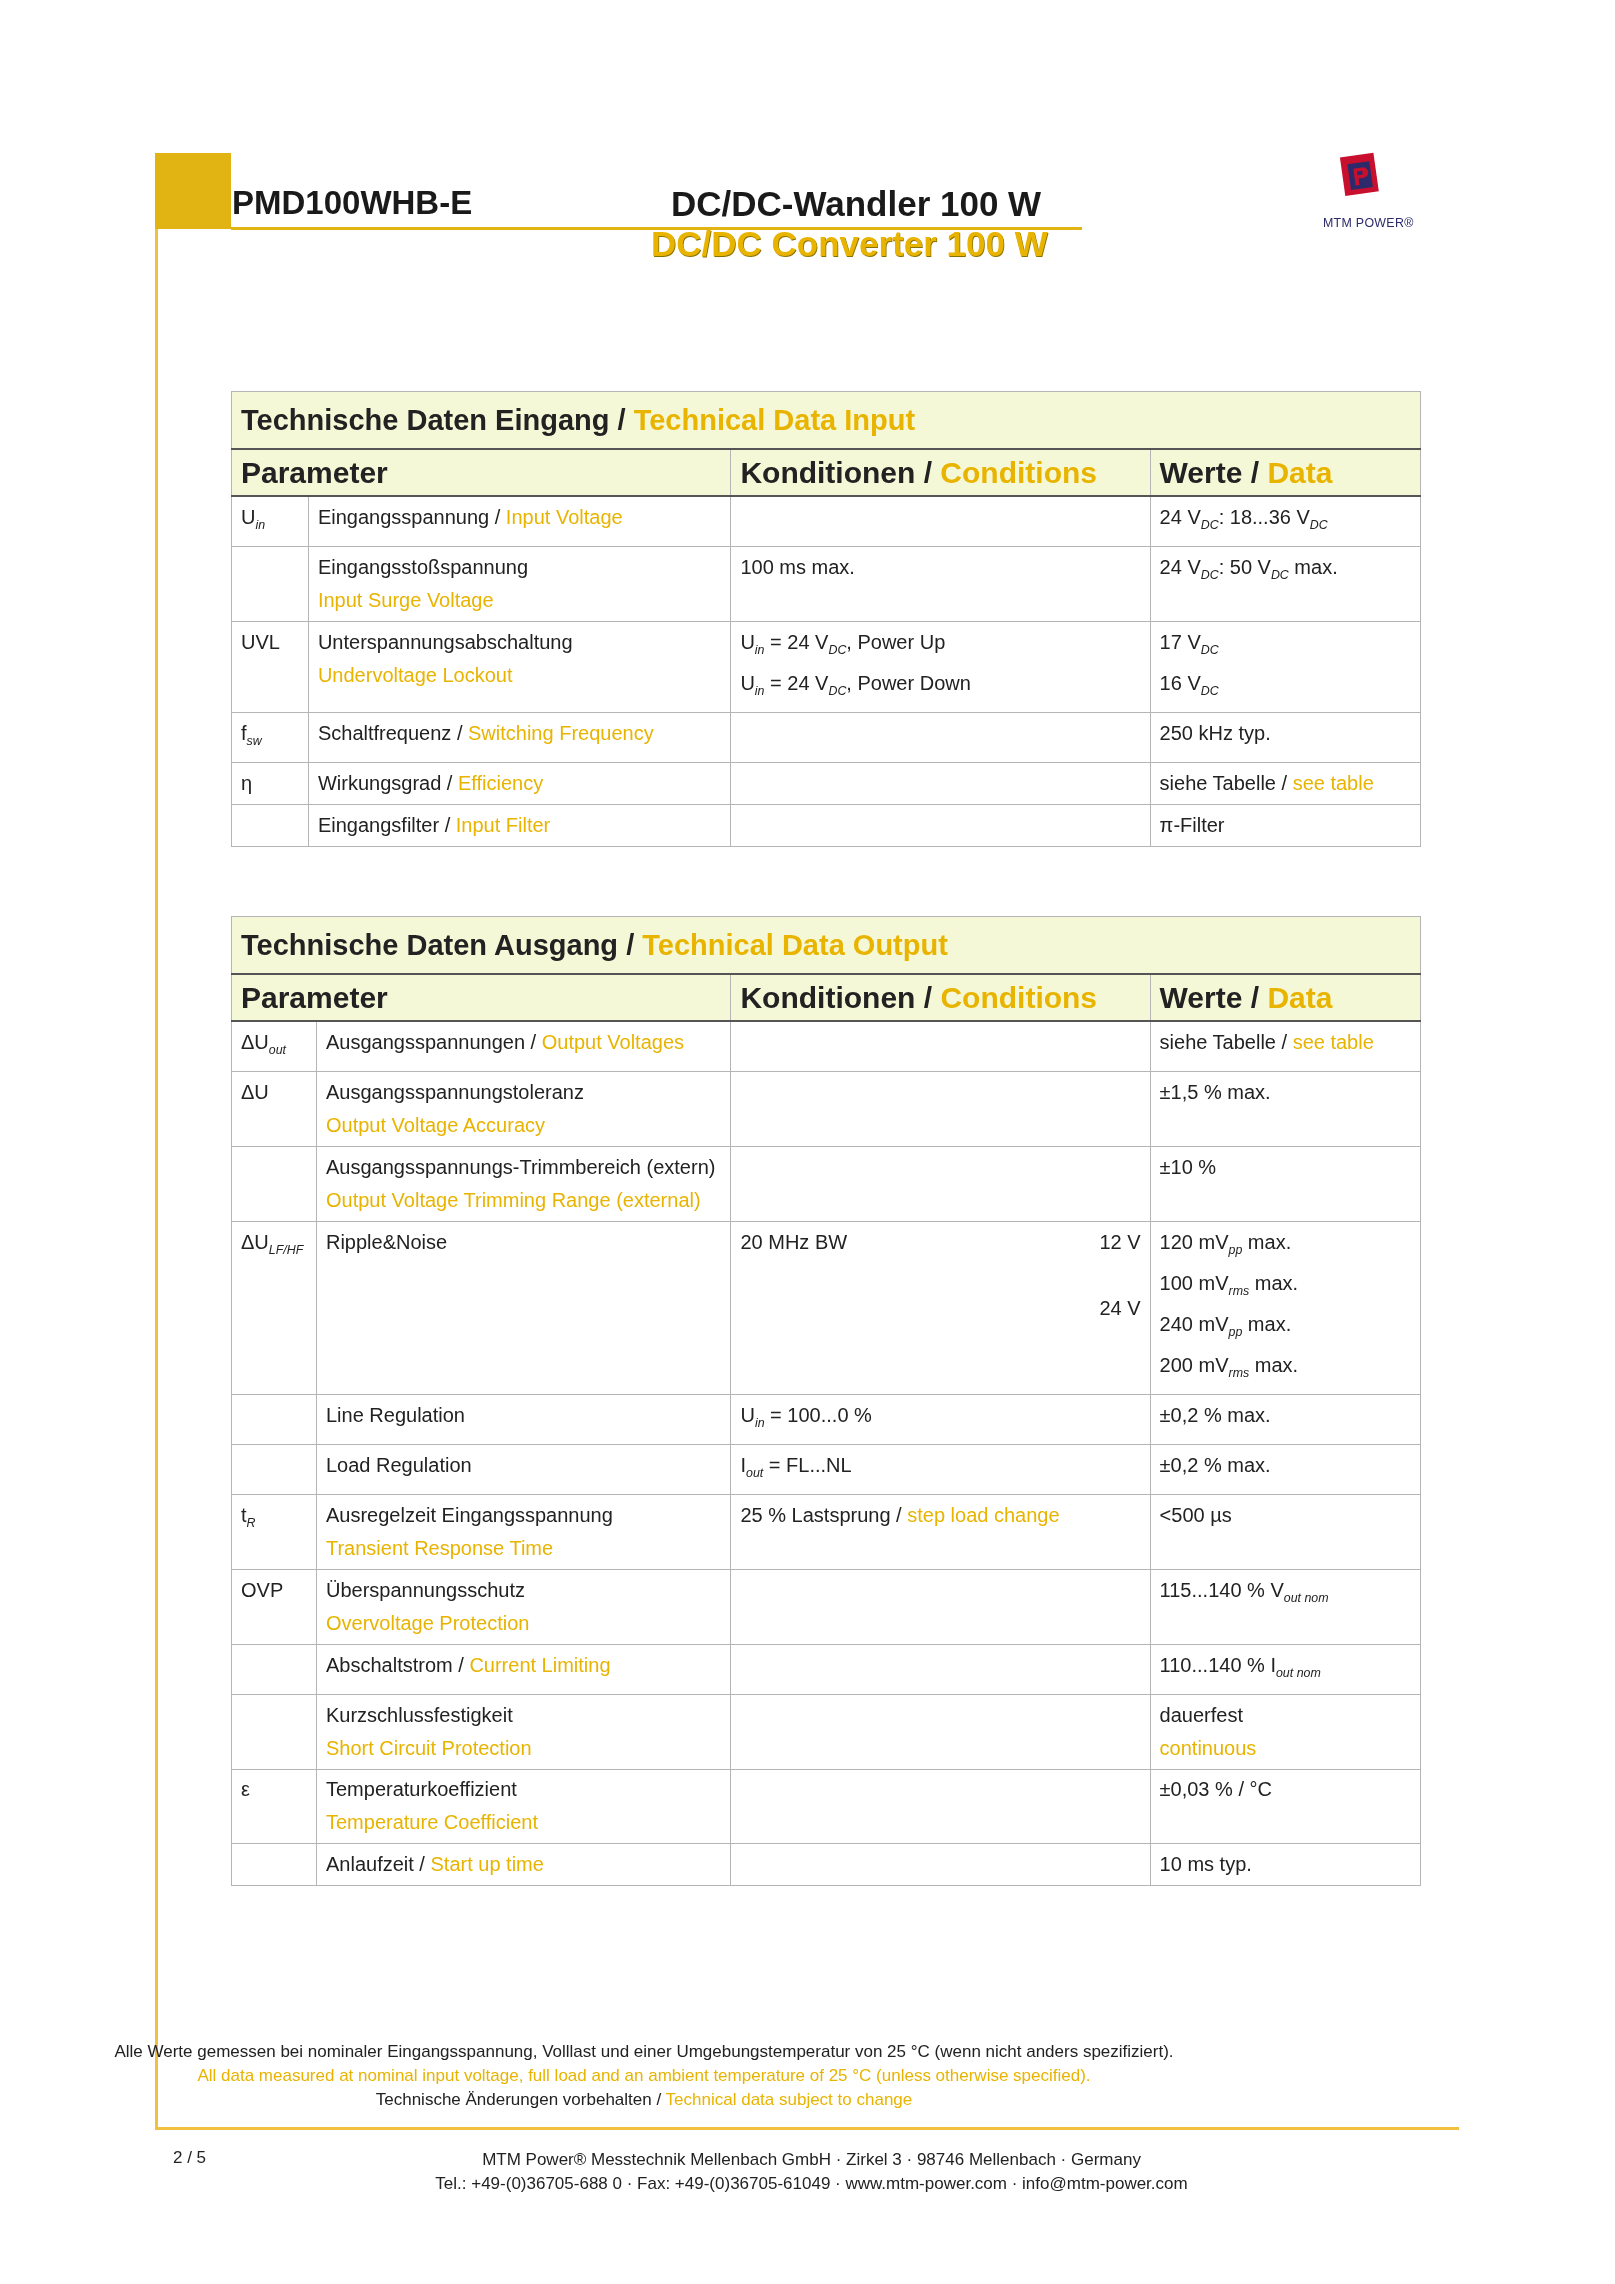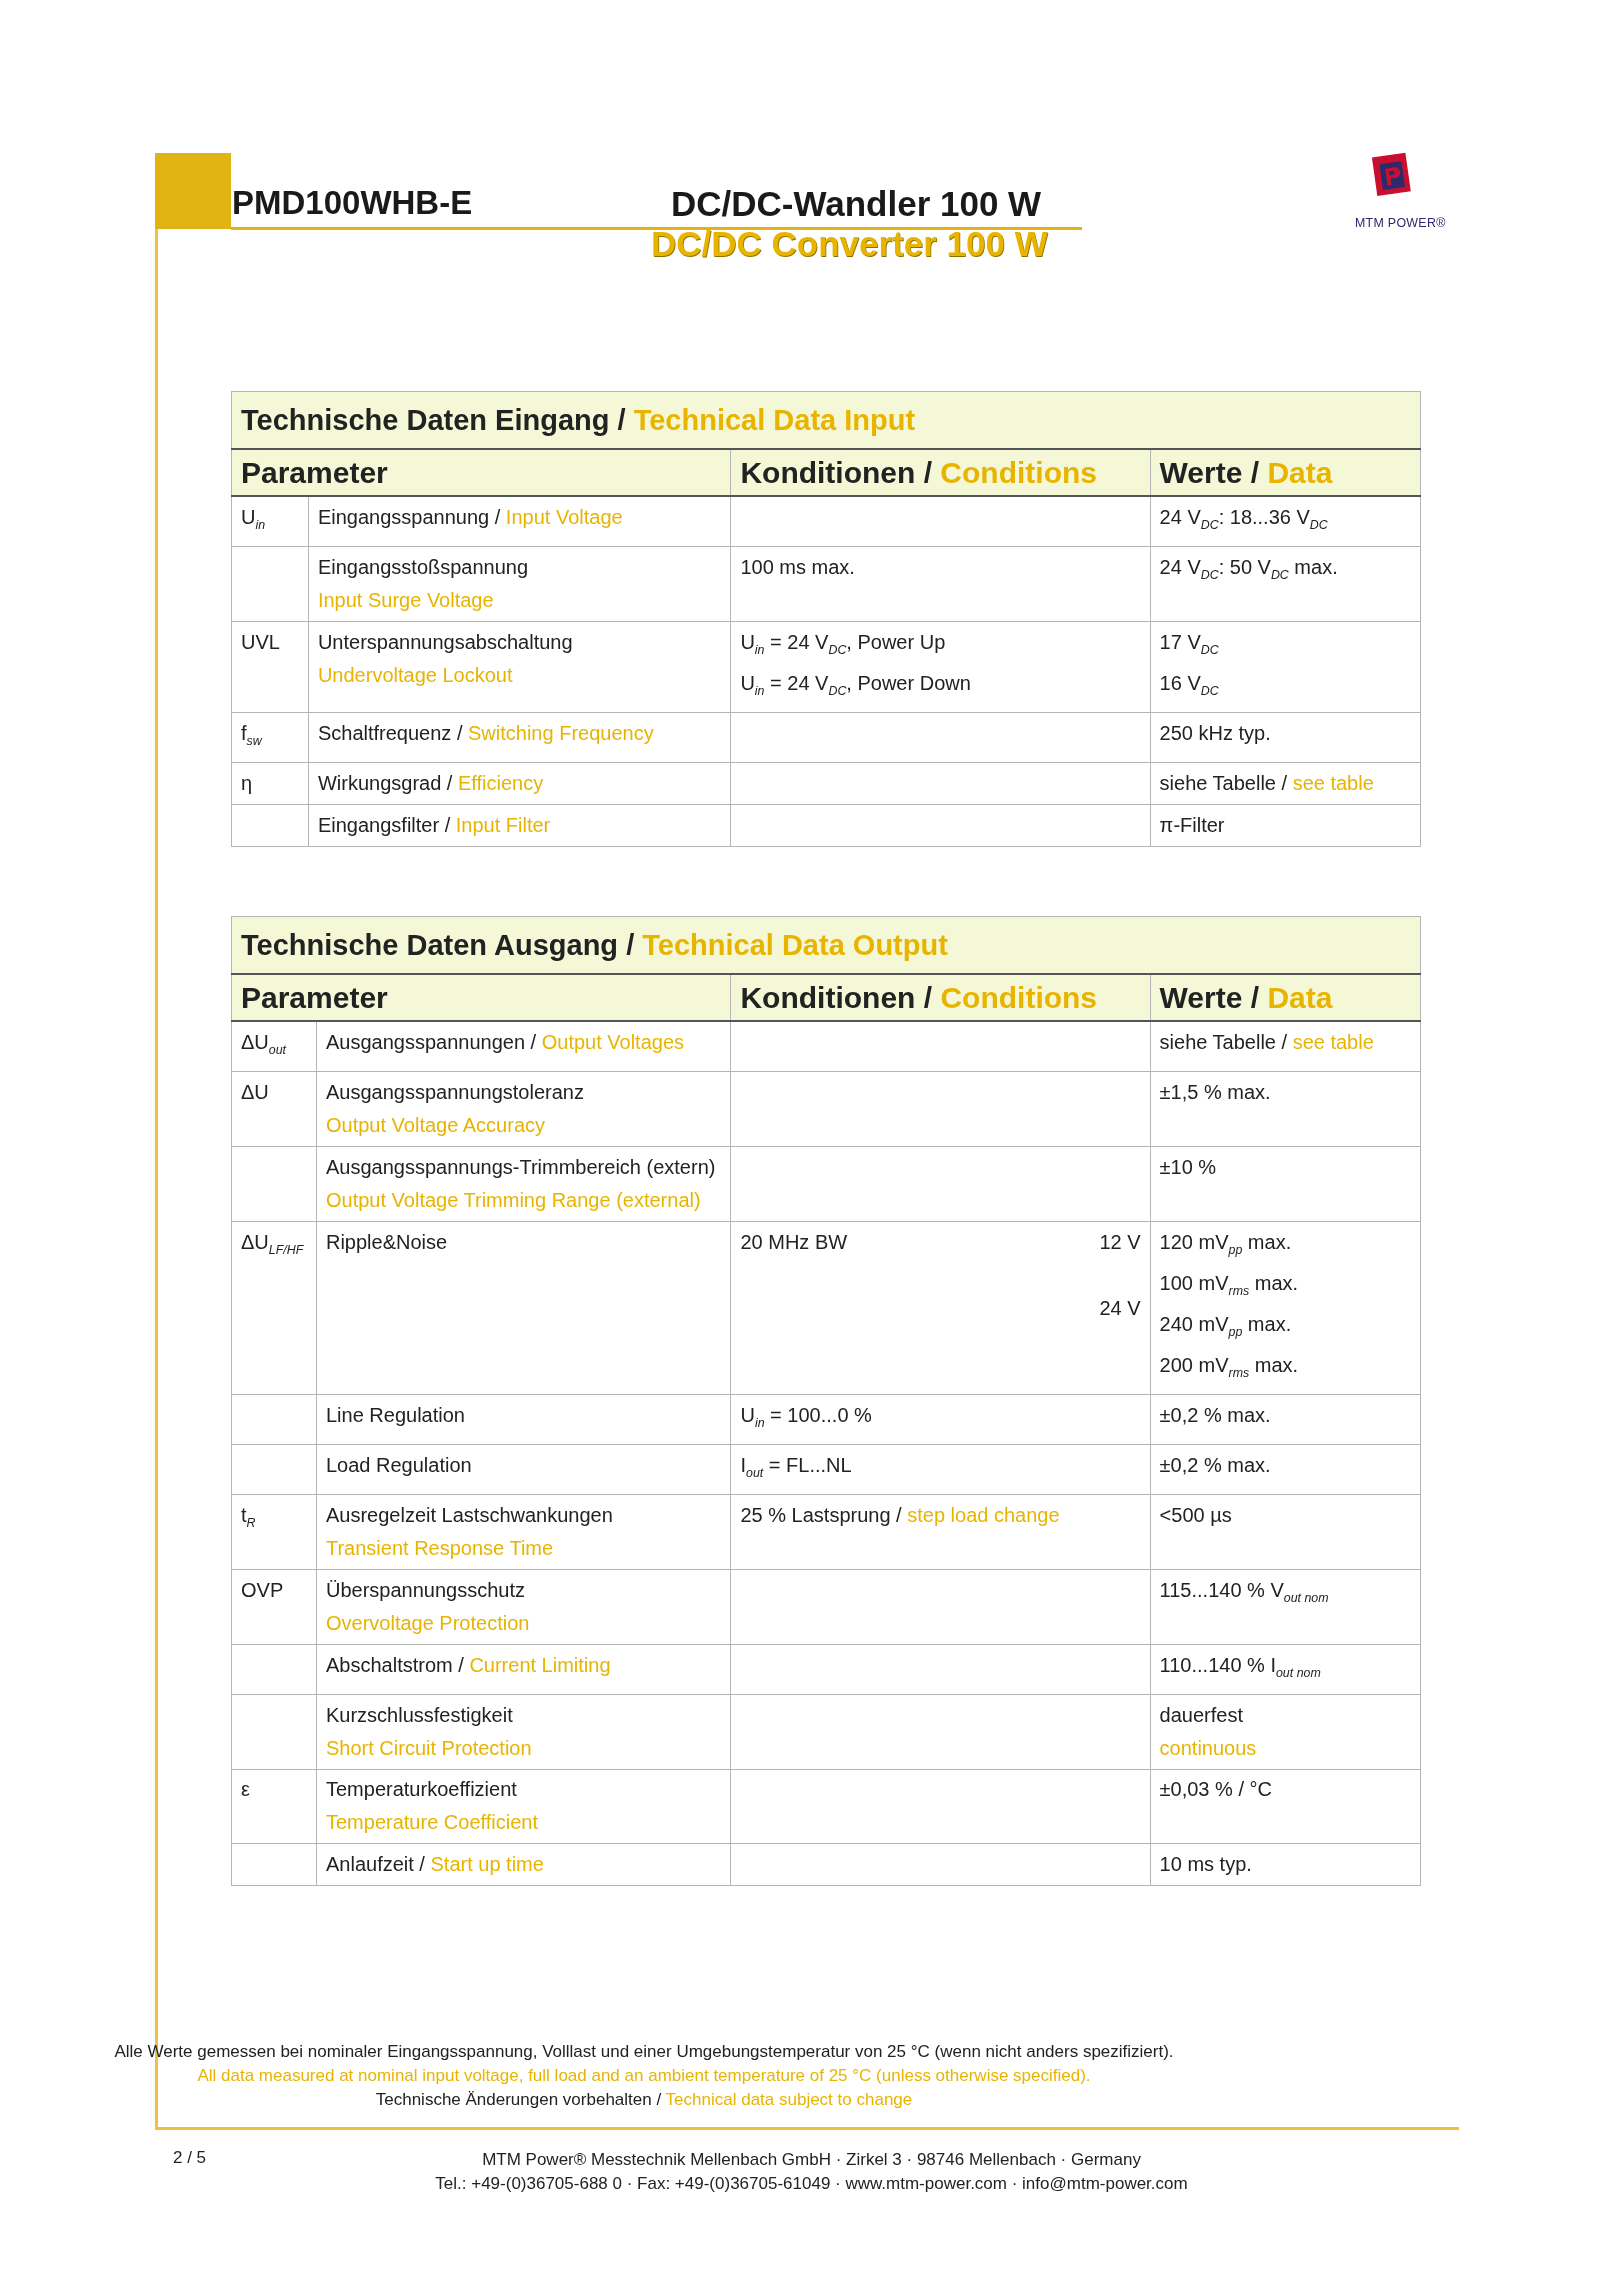--- a/index.html
+++ b/index.html
@@ -9,21 +9,21 @@
   }
   .yellow { color: #e8b400; }
   .accent-block { position: absolute; left: 155px; top: 153px; width: 76px; height: 76px; background: #e2b413; }
   .left-rule { position: absolute; left: 155px; top: 229px; width: 2.6px; height: 1900px; background: #f0c040; }
   .bottom-rule { position: absolute; left: 155px; top: 2127px; width: 1304px; height: 2.6px; background: #f0c040; }
   .header-rule { position: absolute; left: 231px; top: 227px; width: 851px; height: 2.6px; background: #e2b413; }
   .model { position: absolute; left: 232px; top: 184px; font-size: 33px; font-weight: bold; color: #1a1a1a; }
   .title-de { position: absolute; left: 671px; top: 184px; font-size: 35px; font-weight: bold; color: #1a1a1a; }
   .title-en { position: absolute; left: 651px; top: 224px; font-size: 35px; font-weight: bold; color: #e8b400; text-shadow: 0.7px 0.7px 0 #8a7200; }
 
-  .logo { position: absolute; left: 1323px; top: 151px; width: 91px; height: 85px; margin-left: 32px; }
+  .logo { position: absolute; left: 1323px; top: 151px; width: 91px; height: 85px; }
   .logo-mark { position: absolute; left: 14.3px; top: 0; width: 46px; height: 52px; }
   .logo-text { position: absolute; left: 0; top: 65px; font-size: 12.4px; color: #2c2a6a; white-space: nowrap; letter-spacing: 0.3px; }
 
   table.spec { position: absolute; left: 231px; width: 1190px; border-collapse: collapse; font-size: 20px; }
   table.spec td { border: 1.3px solid #b5b5b5; vertical-align: top; padding: 3.9px 9px; line-height: 33px; }
   table.spec td.title { background: #f5f8d6; font-size: 29px; font-weight: bold; border-bottom: 2.6px solid #555; padding: 8px 9px; line-height: 40px; }
   table.spec tr.hdr td { background: #f5f8d6; font-size: 30px; font-weight: bold; border-bottom: 2.6px solid #555; padding: 2.6px 9px; line-height: 40px; }
   .sub { font-size: 12.4px; vertical-align: -5.2px; font-style: italic; }
   .two-col { display: flex; justify-content: space-between; }
   .right-stack { text-align: right; }
@@ -190,21 +190,21 @@
   </tr>
   <tr>
     <td></td>
     <td>Load Regulation</td>
     <td>I<span class="sub">out</span> = FL...NL</td>
     <td>±0,2 % max.</td>
   </tr>
   <tr>
     <td><span>t</span><span class="sub">R</span></td>
     <td>
-          <div>Ausregelzeit Lastschwankungen</div>
+          <div>Ausregelzeit Eingangsspannung</div>
           <div class="yellow">Transient Response Time</div>
         </td>
     <td><span>25 % Lastsprung / </span><span class="yellow">step load change</span></td>
     <td>&lt;500 µs</td>
   </tr>
   <tr>
     <td>OVP</td>
     <td>
           <div>Überspannungsschutz</div>
           <div class="yellow">Overvoltage Protection</div>

